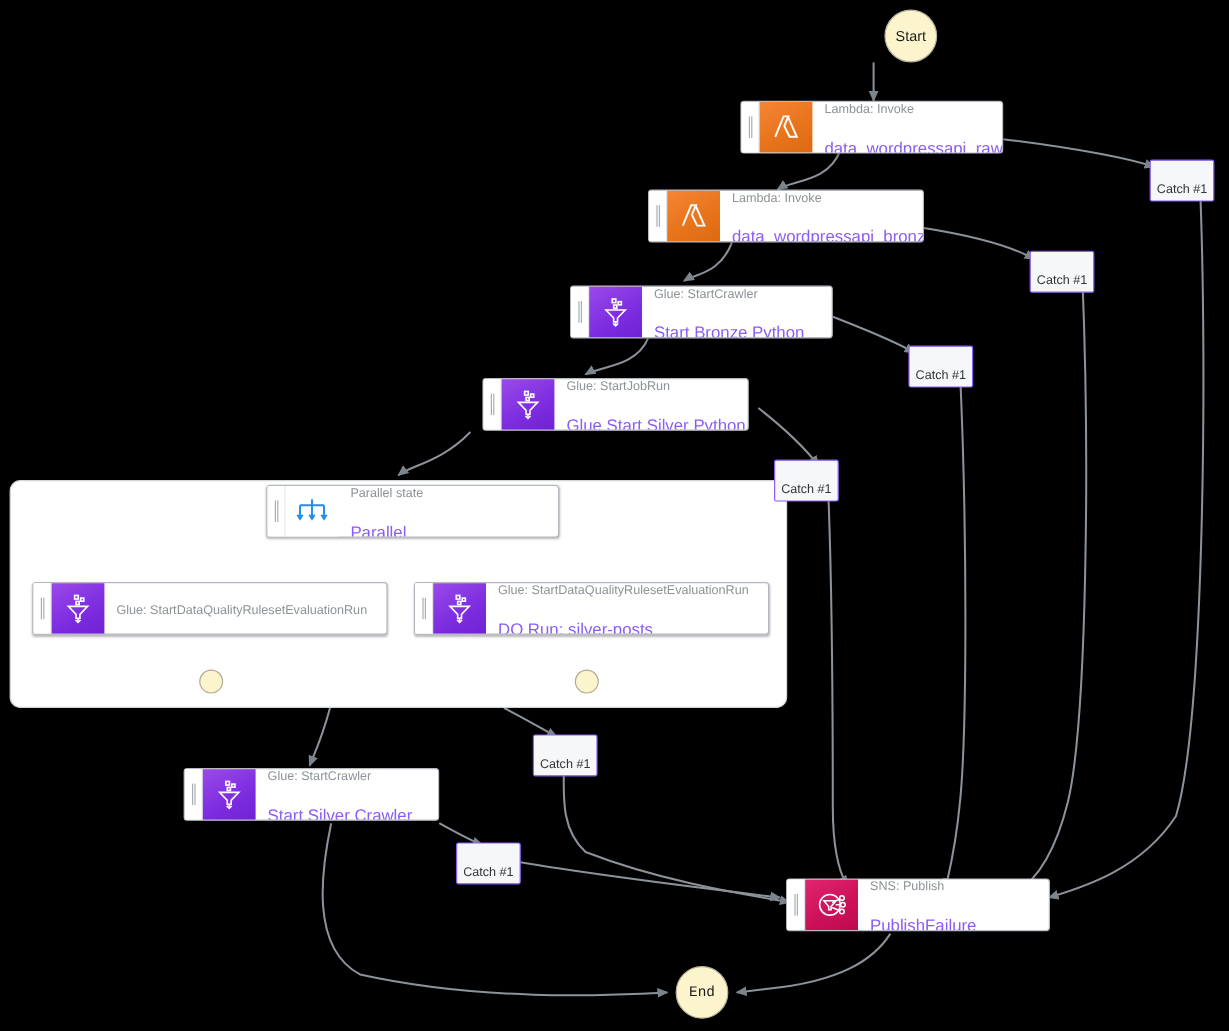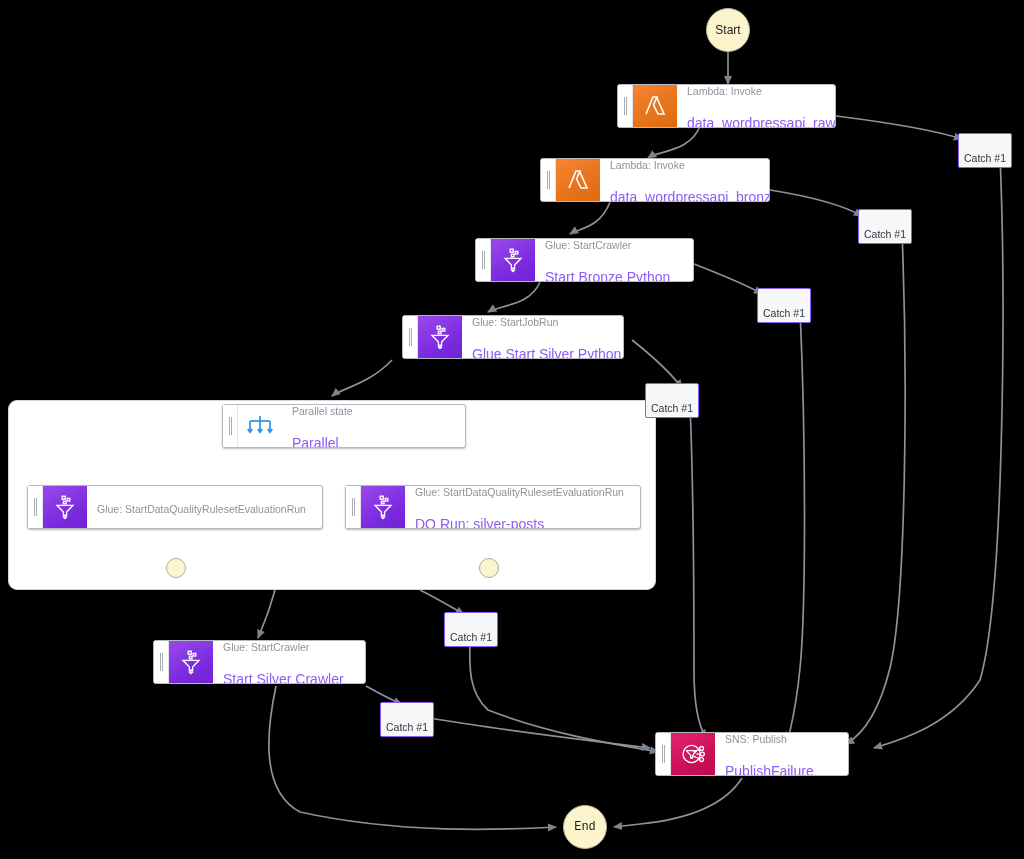--- a/index.html
+++ b/index.html
@@ -171,21 +171,21 @@
       <path d="M 690,405 C 694,500 694,620 694,672 C 694,708 700,728 706,738"></path>
 
       <path d="M 420,590 C 440,600 456,610 464,614"></path>
       <path d="M 470,632 C 470,660 466,690 488,710 C 560,738 640,748 658,752"></path>
 
       <path d="M 366,686 C 384,696 396,702 402,704"></path>
       <path d="M 430,718 C 500,730 600,742 650,748"></path>
     </g>
   </svg>
 
-  <div class="terminal" style="left:706px; top:8px; width:44px; height:44px;">
+  <div class="terminal" style="left:737px; top:8px; width:44px; height:44px;">
     <span>Start</span>
   </div>
 
   <div class="terminal small" style="left:166px; top:558px; width:20px; height:20px;"></div>
 
   <div class="terminal small" style="left:479px; top:558px; width:20px; height:20px;"></div>
 
   <div class="terminal" style="left:563px; top:805px; width:44px; height:44px;font-family:Liberation Mono, monospace;">
     <span>End</span>
   </div>
@@ -338,21 +338,21 @@
         <path d="M13 21.8 L13 24.2"></path>
         <path d="M10.9 22.6 L13 24.6 L15.1 22.6"></path>
       </svg>
     </div>
     <div class="labels">
       <div class="sub">Glue: StartCrawler</div>
       <div class="title">Start Silver Crawler</div>
     </div>
   </div>
 
-  <div class="node" style="left:655px; top:732px; width:194px;">
+  <div class="node" style="left:655px; top:732px; width:220px;">
     <div class="grip">
         <i></i>
       </div>
     <div class="iconbox sns">
       <svg width="26" height="26" viewBox="0 0 26 26" fill="none" stroke="#ffffff" stroke-width="1.3">
         <circle cx="11.6" cy="13" r="8.6"></circle>
         <path d="M6.6 9.6 L16.6 9.6 L12.6 14.4 L12.6 17.2 L10.6 17.2 L10.6 14.4 Z"></path>
         <circle cx="21.6" cy="7.4" r="1.9"></circle>
         <circle cx="22.4" cy="13" r="1.9"></circle>
         <circle cx="21.6" cy="18.6" r="1.9"></circle>

